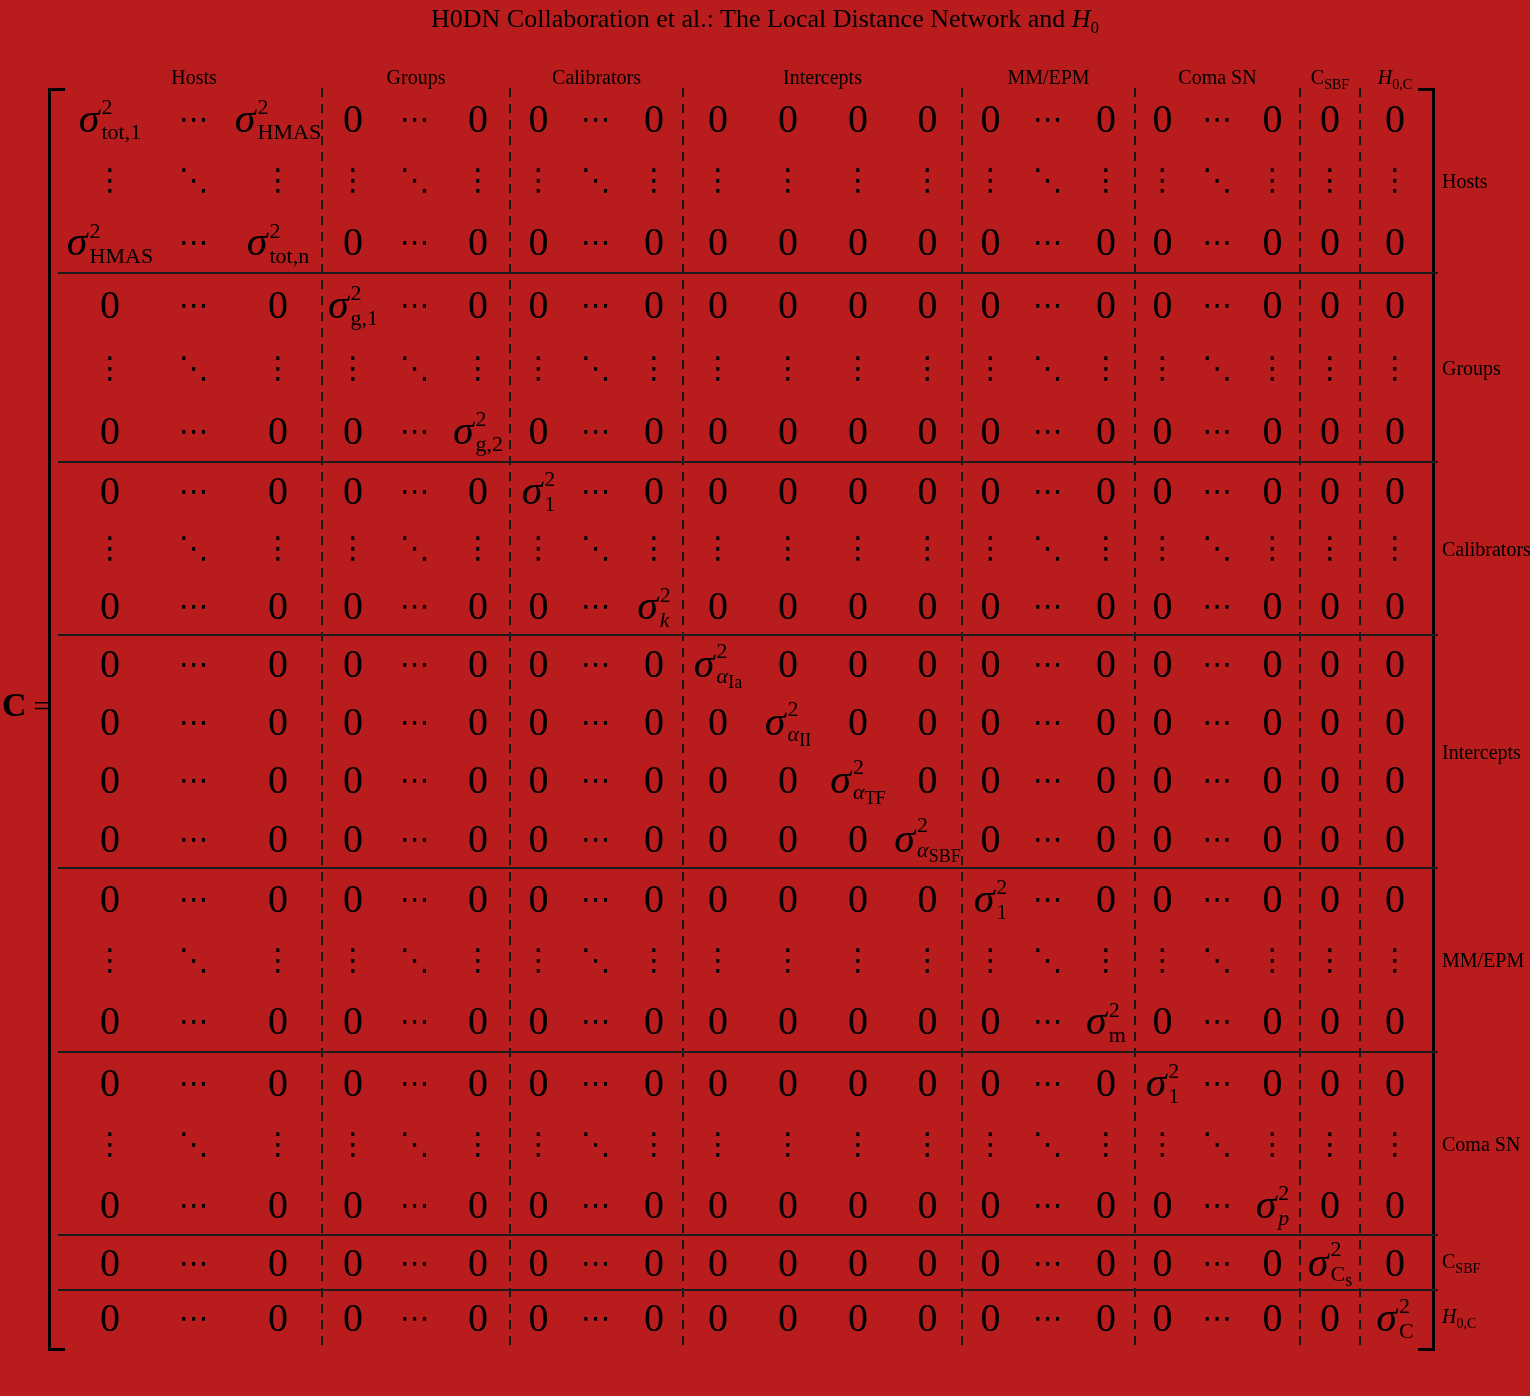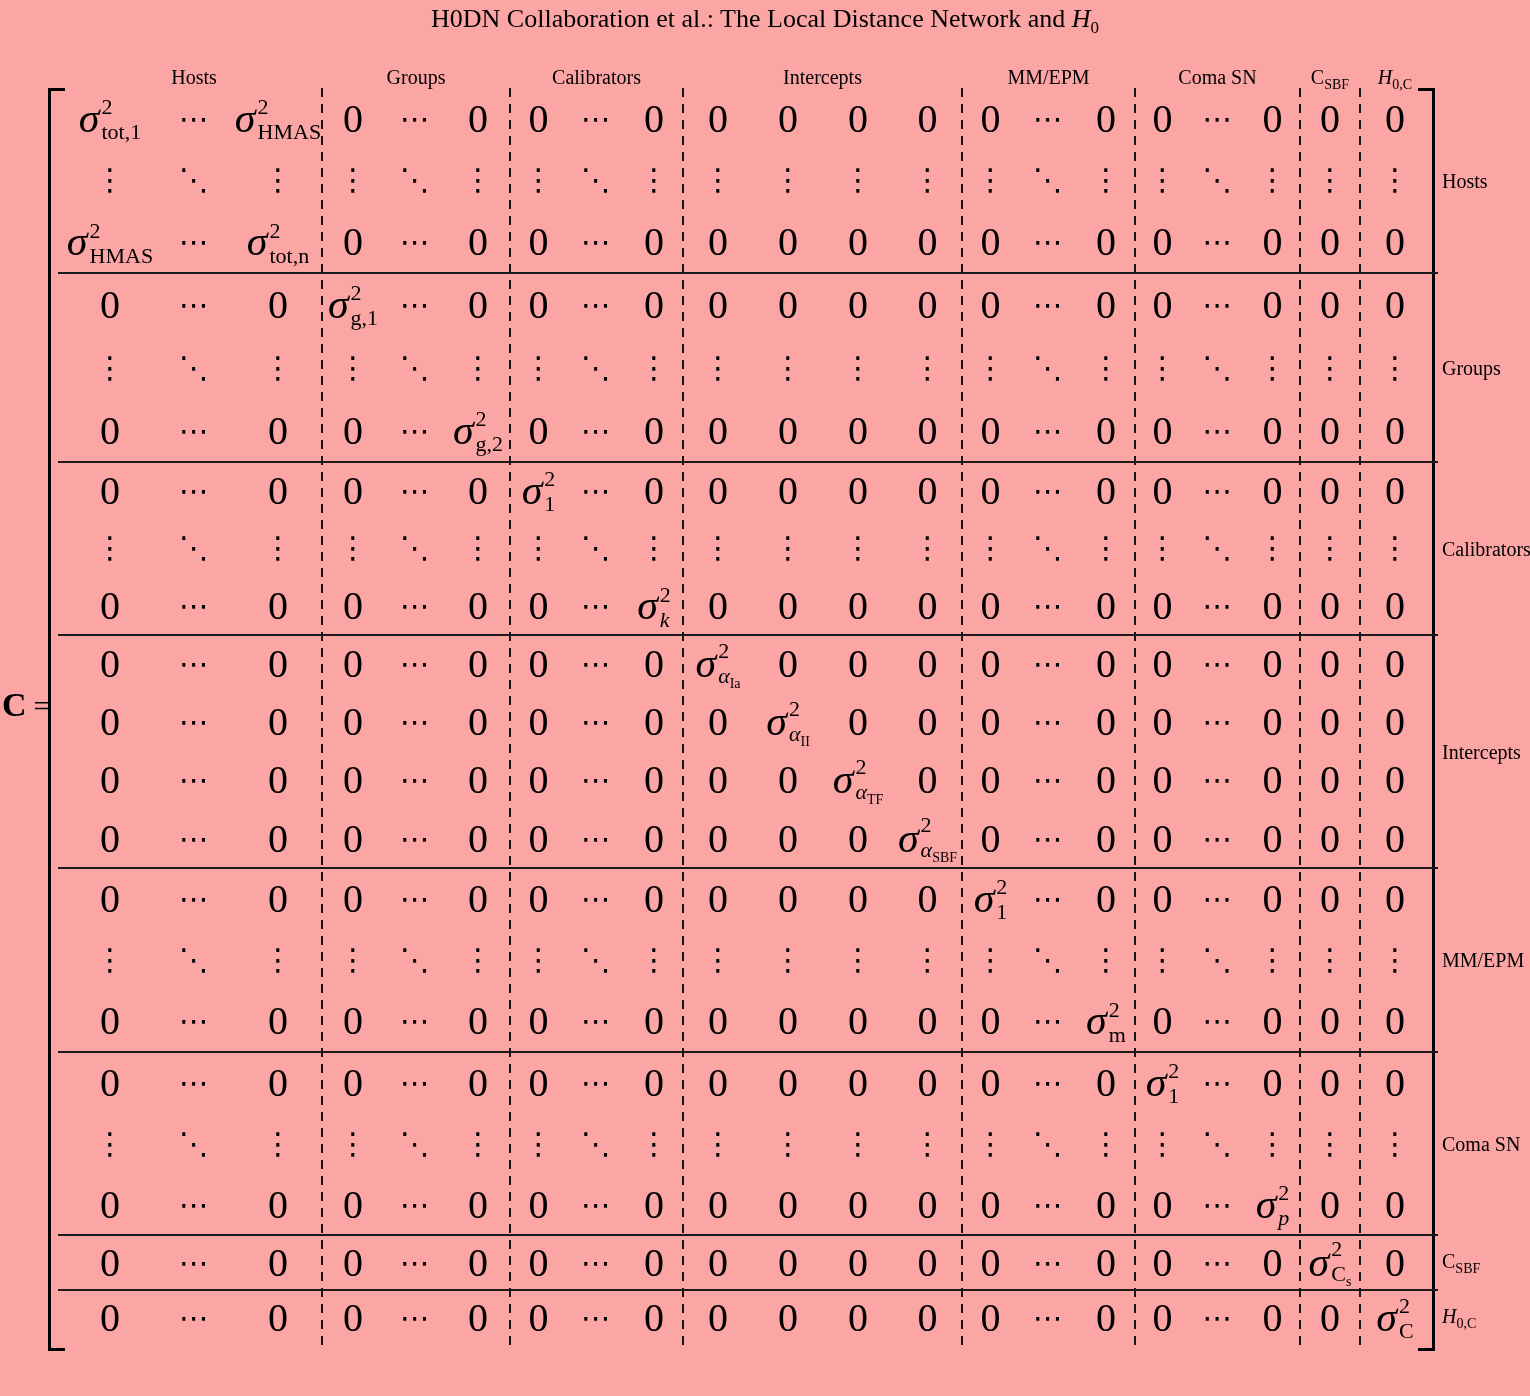--- a/index.html
+++ b/index.html
@@ -1,37 +1,37 @@
 <!DOCTYPE html>
 <html><head>
 <meta charset="utf-8">
 <style>
   html,body{margin:0;padding:0;background:#fff;}
   body{font-family:"Liberation Serif","DejaVu Serif",serif;color:#000;}
-  .page{position:relative;width:1530px;height:1396px;background:#fca5a5;overflow:hidden;}
+  .page{position:relative;width:1530px;height:1396px;background:#b91c1c;overflow:hidden;}
   .title{position:absolute;left:0;right:0;top:4px;text-align:center;font-size:26px;white-space:nowrap;}
   .title sub{font-size:17px;}
   .caption{position:absolute;left:0;right:0;top:1352px;text-align:center;font-size:25px;}
   .figure{position:absolute;left:0;top:60px;width:1530px;height:1300px;}
   .matrix-label{position:absolute;left:2px;top:645px;transform:translateY(-50%);white-space:nowrap;}
   .matrix-label .lc{font-weight:bold;font-size:34px;}
   .matrix-label .le{font-size:29px;margin-left:7px;}
   .bracket{position:absolute;top:28px;height:1257px;width:14px;}
   .bracket.left{left:48px;border-left:3px solid #000;border-top:3px solid #000;border-bottom:3px solid #000;}
   .bracket.right{left:1418px;border-right:3px solid #000;border-top:3px solid #000;border-bottom:3px solid #000;}
   #grid{position:absolute;left:66px;top:28px;width:1364px;height:1257px;display:grid;}
   .cell{display:flex;align-items:center;justify-content:center;overflow:visible;}
   .num{font-size:40px;line-height:1;}
   .dots{font-family:"DejaVu Sans","DejaVu Serif",sans-serif;font-size:30px;line-height:1;}
   .sig{display:inline-flex;align-items:center;white-space:nowrap;}
   .sig .sigma{font-style:italic;font-size:42px;line-height:0.9;}
   .sig .stack{display:inline-flex;flex-direction:column;align-items:flex-start;margin-left:2px;transform:translateY(1px);}
   .sig .sup{font-size:22px;line-height:1;}
   .sig .sub{font-size:22px;line-height:1;margin-top:3px;white-space:nowrap;}
-  .sig .sub .nest{font-size:14px;vertical-align:-5px;}
+  .sig .sub .nest{font-size:18px;vertical-align:-5px;}
   .it{font-style:italic;}
   .vsep{position:absolute;top:0;height:1257px;width:1.6px;background:repeating-linear-gradient(#161616 0 9px,transparent 9px 16px);}
   .hsep{position:absolute;left:-8px;width:1380px;height:2.4px;background:#1b1b1b;}
   .colhdr{position:absolute;top:6px;transform:translateX(-50%);font-size:20px;white-space:nowrap;}
   .colhdr sub,.rowlbl sub{font-size:14px;}
   .rowlbl{position:absolute;left:1442px;transform:translateY(-50%);font-size:20px;white-space:nowrap;}
 </style>
 </head>
 <body>
 

